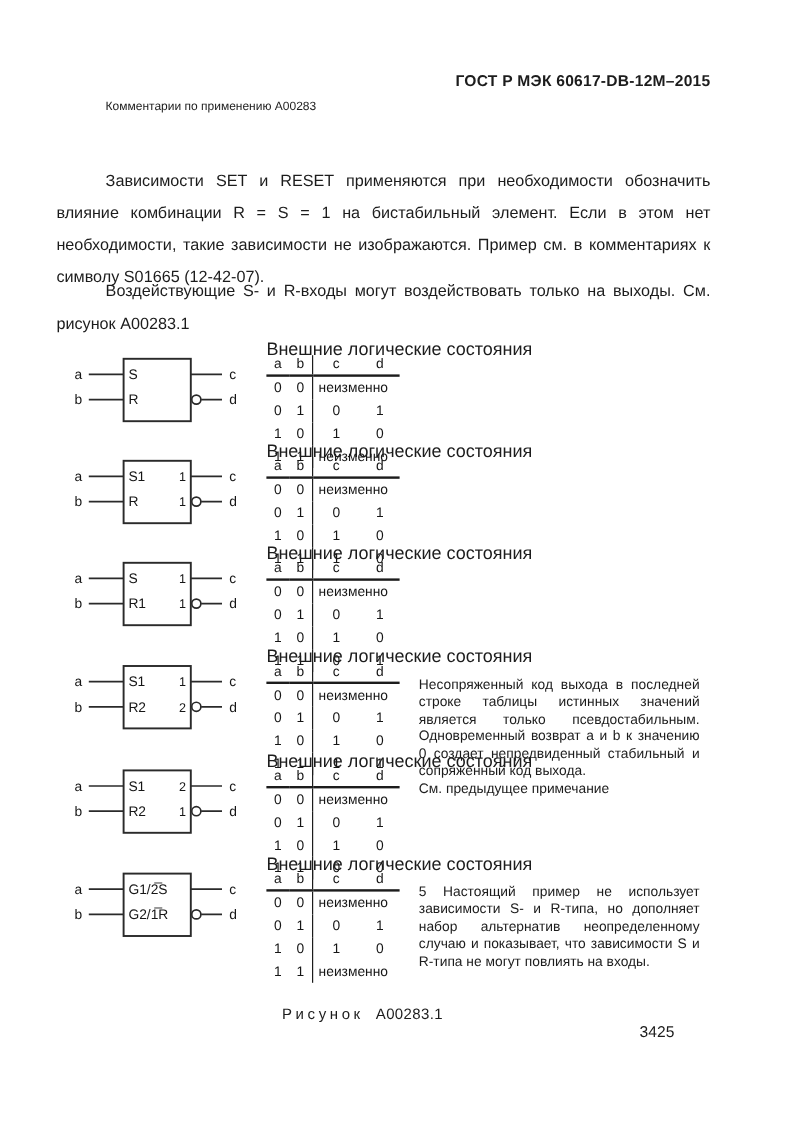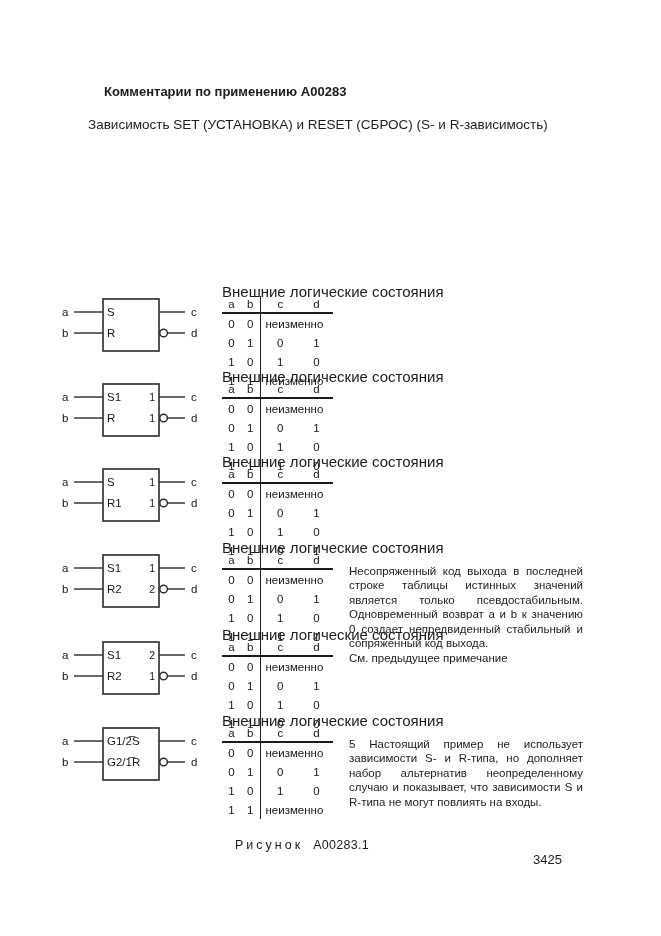--- a/index.html
+++ b/index.html
@@ -16,23 +16,23 @@
     position: absolute;
     top: 60px;
     right: 69px;
     font-size: 13px;
     font-weight: bold;
     letter-spacing: 0.2px;
   }
   .doc-title {
     position: absolute;
     top: 84px;
-    left: 104px;
-    font-size: 13px;
-    font-weight: bold;
+    left: 88px;
+    font-size: 10px;
+    font-weight: normal;
   }
   .para {
     position: absolute;
     left: 47px;
     width: 545px;
     font-size: 13.5px;
     line-height: 26.5px;
     text-align: justify;
   }
   .para.indent { text-indent: 41px; }
@@ -103,22 +103,24 @@
     position: absolute;
     top: 852px;
     left: 533px;
     font-size: 13px;
   }
 </style>
 </head>
 <body>
 
 <div class="page">
+  <div class="doc-header">ГОСТ Р МЭК 60617-DB-12M–2015</div>
   <div class="doc-title">Комментарии по применению А00283</div>
-  <div class="para para-1 indent">Зависимость SET (УСТАНОВКА) и RESET (СБРОС) (S- и R-зависимость)</div>
+  <div class="para para-2 indent">Зависимости SET и RESET применяются при необходимости обозначить влияние комбинации R = S = 1 на бистабильный элемент. Если в этом нет необходимости, такие зависимости не изображаются. Пример см. в комментариях к символу S01665 (12-42-07).</div>
+  <div class="para para-3 indent">Воздействующие S- и R-входы могут воздействовать только на выходы. См. рисунок А00283.1</div>
 
   <div id="figure-layer">
   <div class="fig-row" style="top: 283px;">
     <svg class="symbol-svg" width="150" height="62" viewBox="0 0 150 62">
       <rect x="45" y="2" width="56" height="52" fill="none" stroke-width="1.6"></rect>
       <line x1="16" y1="15" x2="45" y2="15" stroke-width="1.4"></line>
       <line x1="16" y1="36" x2="45" y2="36" stroke-width="1.4"></line>
       <line x1="101" y1="15" x2="127" y2="15" stroke-width="1.4"></line>
       <circle cx="105.6" cy="36" r="3.8" fill="#ffffff" stroke-width="1.4"></circle>
       <line x1="109.6" y1="36" x2="127" y2="36" stroke-width="1.4"></line>

